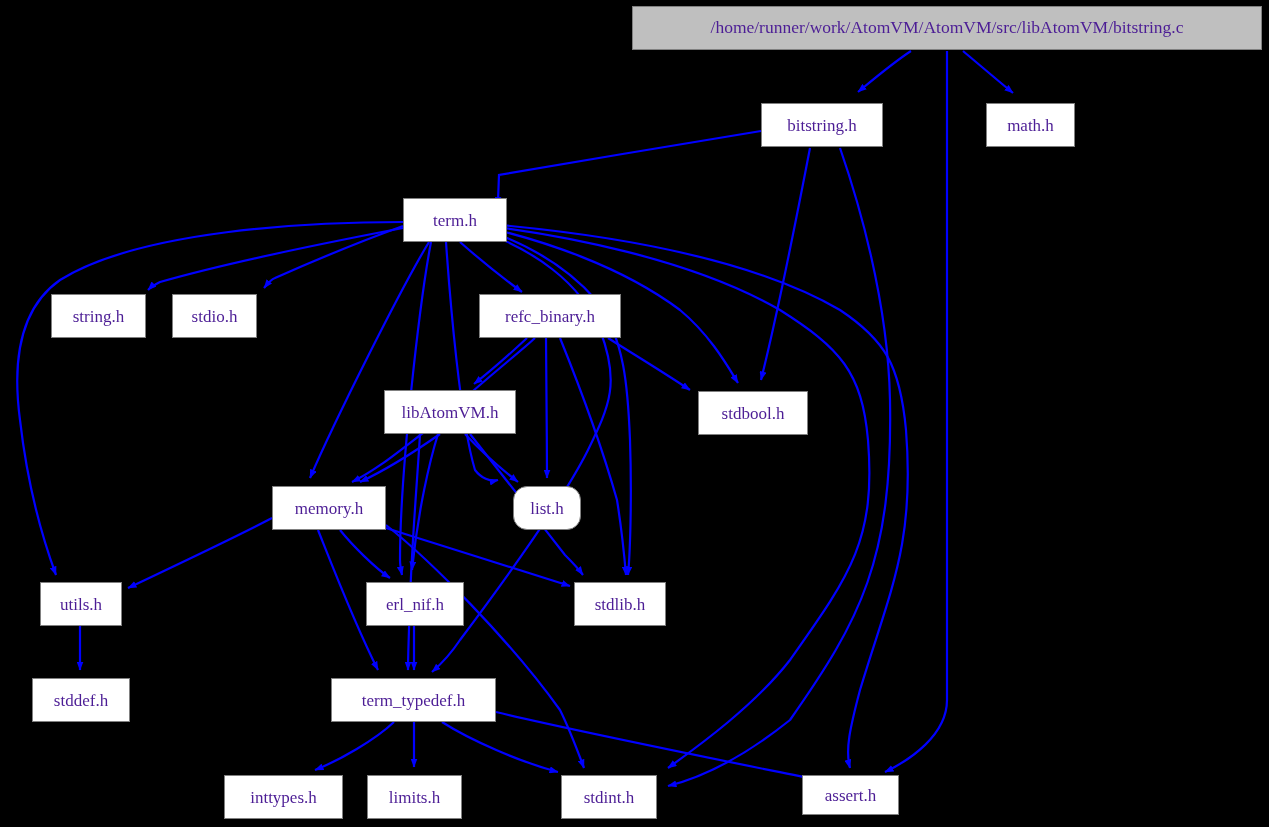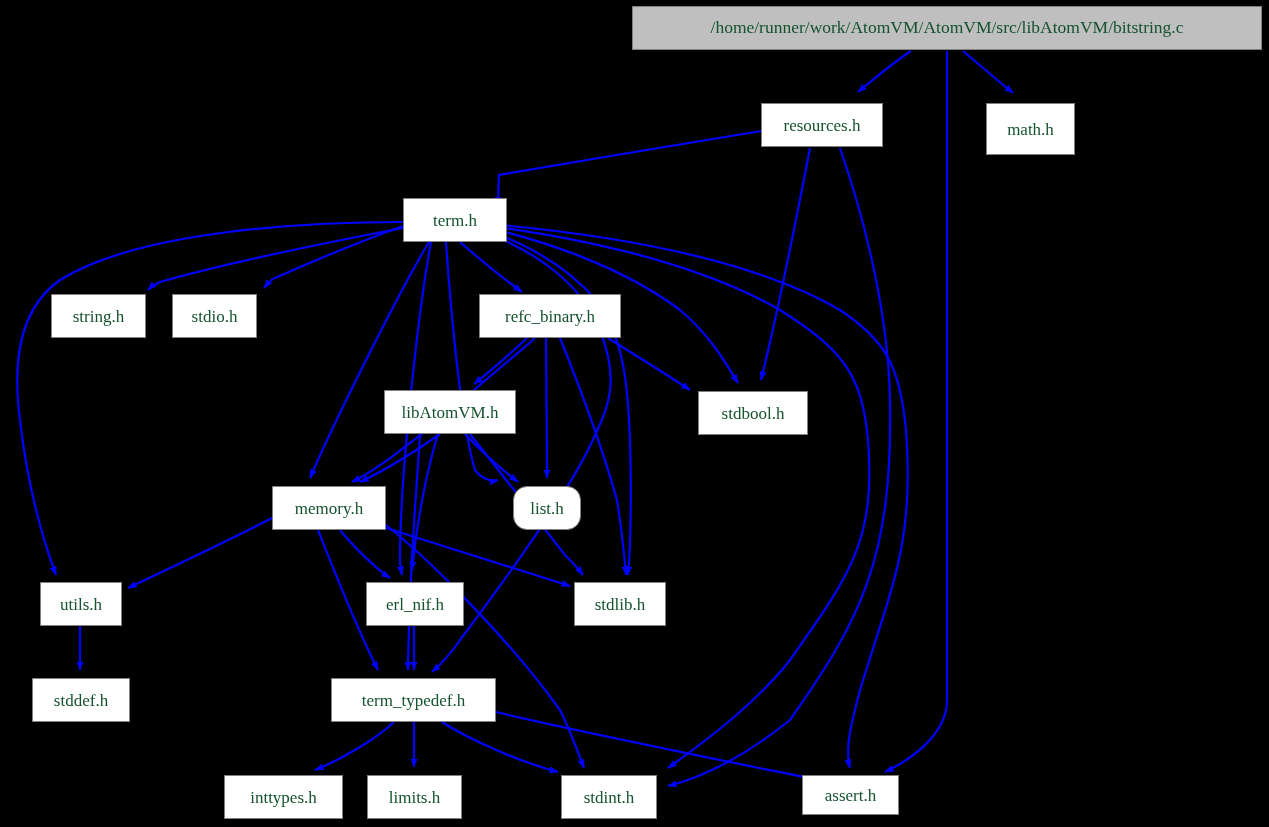--- a/index.html
+++ b/index.html
@@ -22,21 +22,21 @@
     top: 0;
     width: 1269px;
     height: 827px;
     display: block;
   }
   .node-box {
     position: absolute;
     box-sizing: border-box;
     border: 1px solid #808080;
     background: #ffffff;
-    color: #14532d;
+    color: #4c1d95;
     display: flex;
     align-items: center;
     justify-content: center;
     font-family: "Liberation Serif", "DejaVu Serif", serif;
     font-size: 17px;
     line-height: 1;
     white-space: nowrap;
     letter-spacing: 0px;
   }
   .node-box.root-node {
@@ -94,22 +94,22 @@
         <path d="M414,626 C414,645 414,660 414,670" fill="none" stroke="#0000ff" stroke-width="2.2" marker-end="url(#arrowhead)"></path>
         <path d="M394,722 C375,740 340,760 315,770" fill="none" stroke="#0000ff" stroke-width="2.2" marker-end="url(#arrowhead)"></path>
         <path d="M414,722 C414,740 414,758 414,767" fill="none" stroke="#0000ff" stroke-width="2.2" marker-end="url(#arrowhead)"></path>
         <path d="M442,722 C470,740 520,762 558,772" fill="none" stroke="#0000ff" stroke-width="2.2" marker-end="url(#arrowhead)"></path>
         <path d="M496,712 C570,730 730,762 818,780" fill="none" stroke="#0000ff" stroke-width="2.2" marker-end="url(#arrowhead)"></path>
       </g>
   </svg>
 
   <div id="node-layer">
       <div class="node-box root-node" style="left: 632px; top: 6px; width: 630px; height: 44px;">/home/runner/work/AtomVM/AtomVM/src/libAtomVM/bitstring.c</div>
-      <div class="node-box" style="left: 761px; top: 103px; width: 122px; height: 44px;">resources.h</div>
-      <div class="node-box" style="left: 986px; top: 103px; width: 89px; height: 52px;">math.h</div>
+      <div class="node-box" style="left: 761px; top: 103px; width: 122px; height: 44px;">bitstring.h</div>
+      <div class="node-box" style="left: 986px; top: 103px; width: 89px; height: 44px;">math.h</div>
       <div class="node-box" style="left: 403px; top: 198px; width: 104px; height: 44px;">term.h</div>
       <div class="node-box" style="left: 51px; top: 294px; width: 95px; height: 44px;">string.h</div>
       <div class="node-box" style="left: 172px; top: 294px; width: 85px; height: 44px;">stdio.h</div>
       <div class="node-box" style="left: 479px; top: 294px; width: 142px; height: 44px;">refc_binary.h</div>
       <div class="node-box" style="left: 698px; top: 391px; width: 110px; height: 44px; text-align: center;">stdbool.h</div>
       <div class="node-box" style="left: 384px; top: 390px; width: 132px; height: 44px;">libAtomVM.h</div>
       <div class="node-box" style="left: 272px; top: 486px; width: 114px; height: 44px;">memory.h</div>
       <div class="node-box" style="left: 513px; top: 486px; width: 68px; height: 44px; border-radius: 14px;">list.h</div>
       <div class="node-box" style="left: 40px; top: 582px; width: 82px; height: 44px;">utils.h</div>
       <div class="node-box" style="left: 366px; top: 582px; width: 98px; height: 44px;">erl_nif.h</div>

